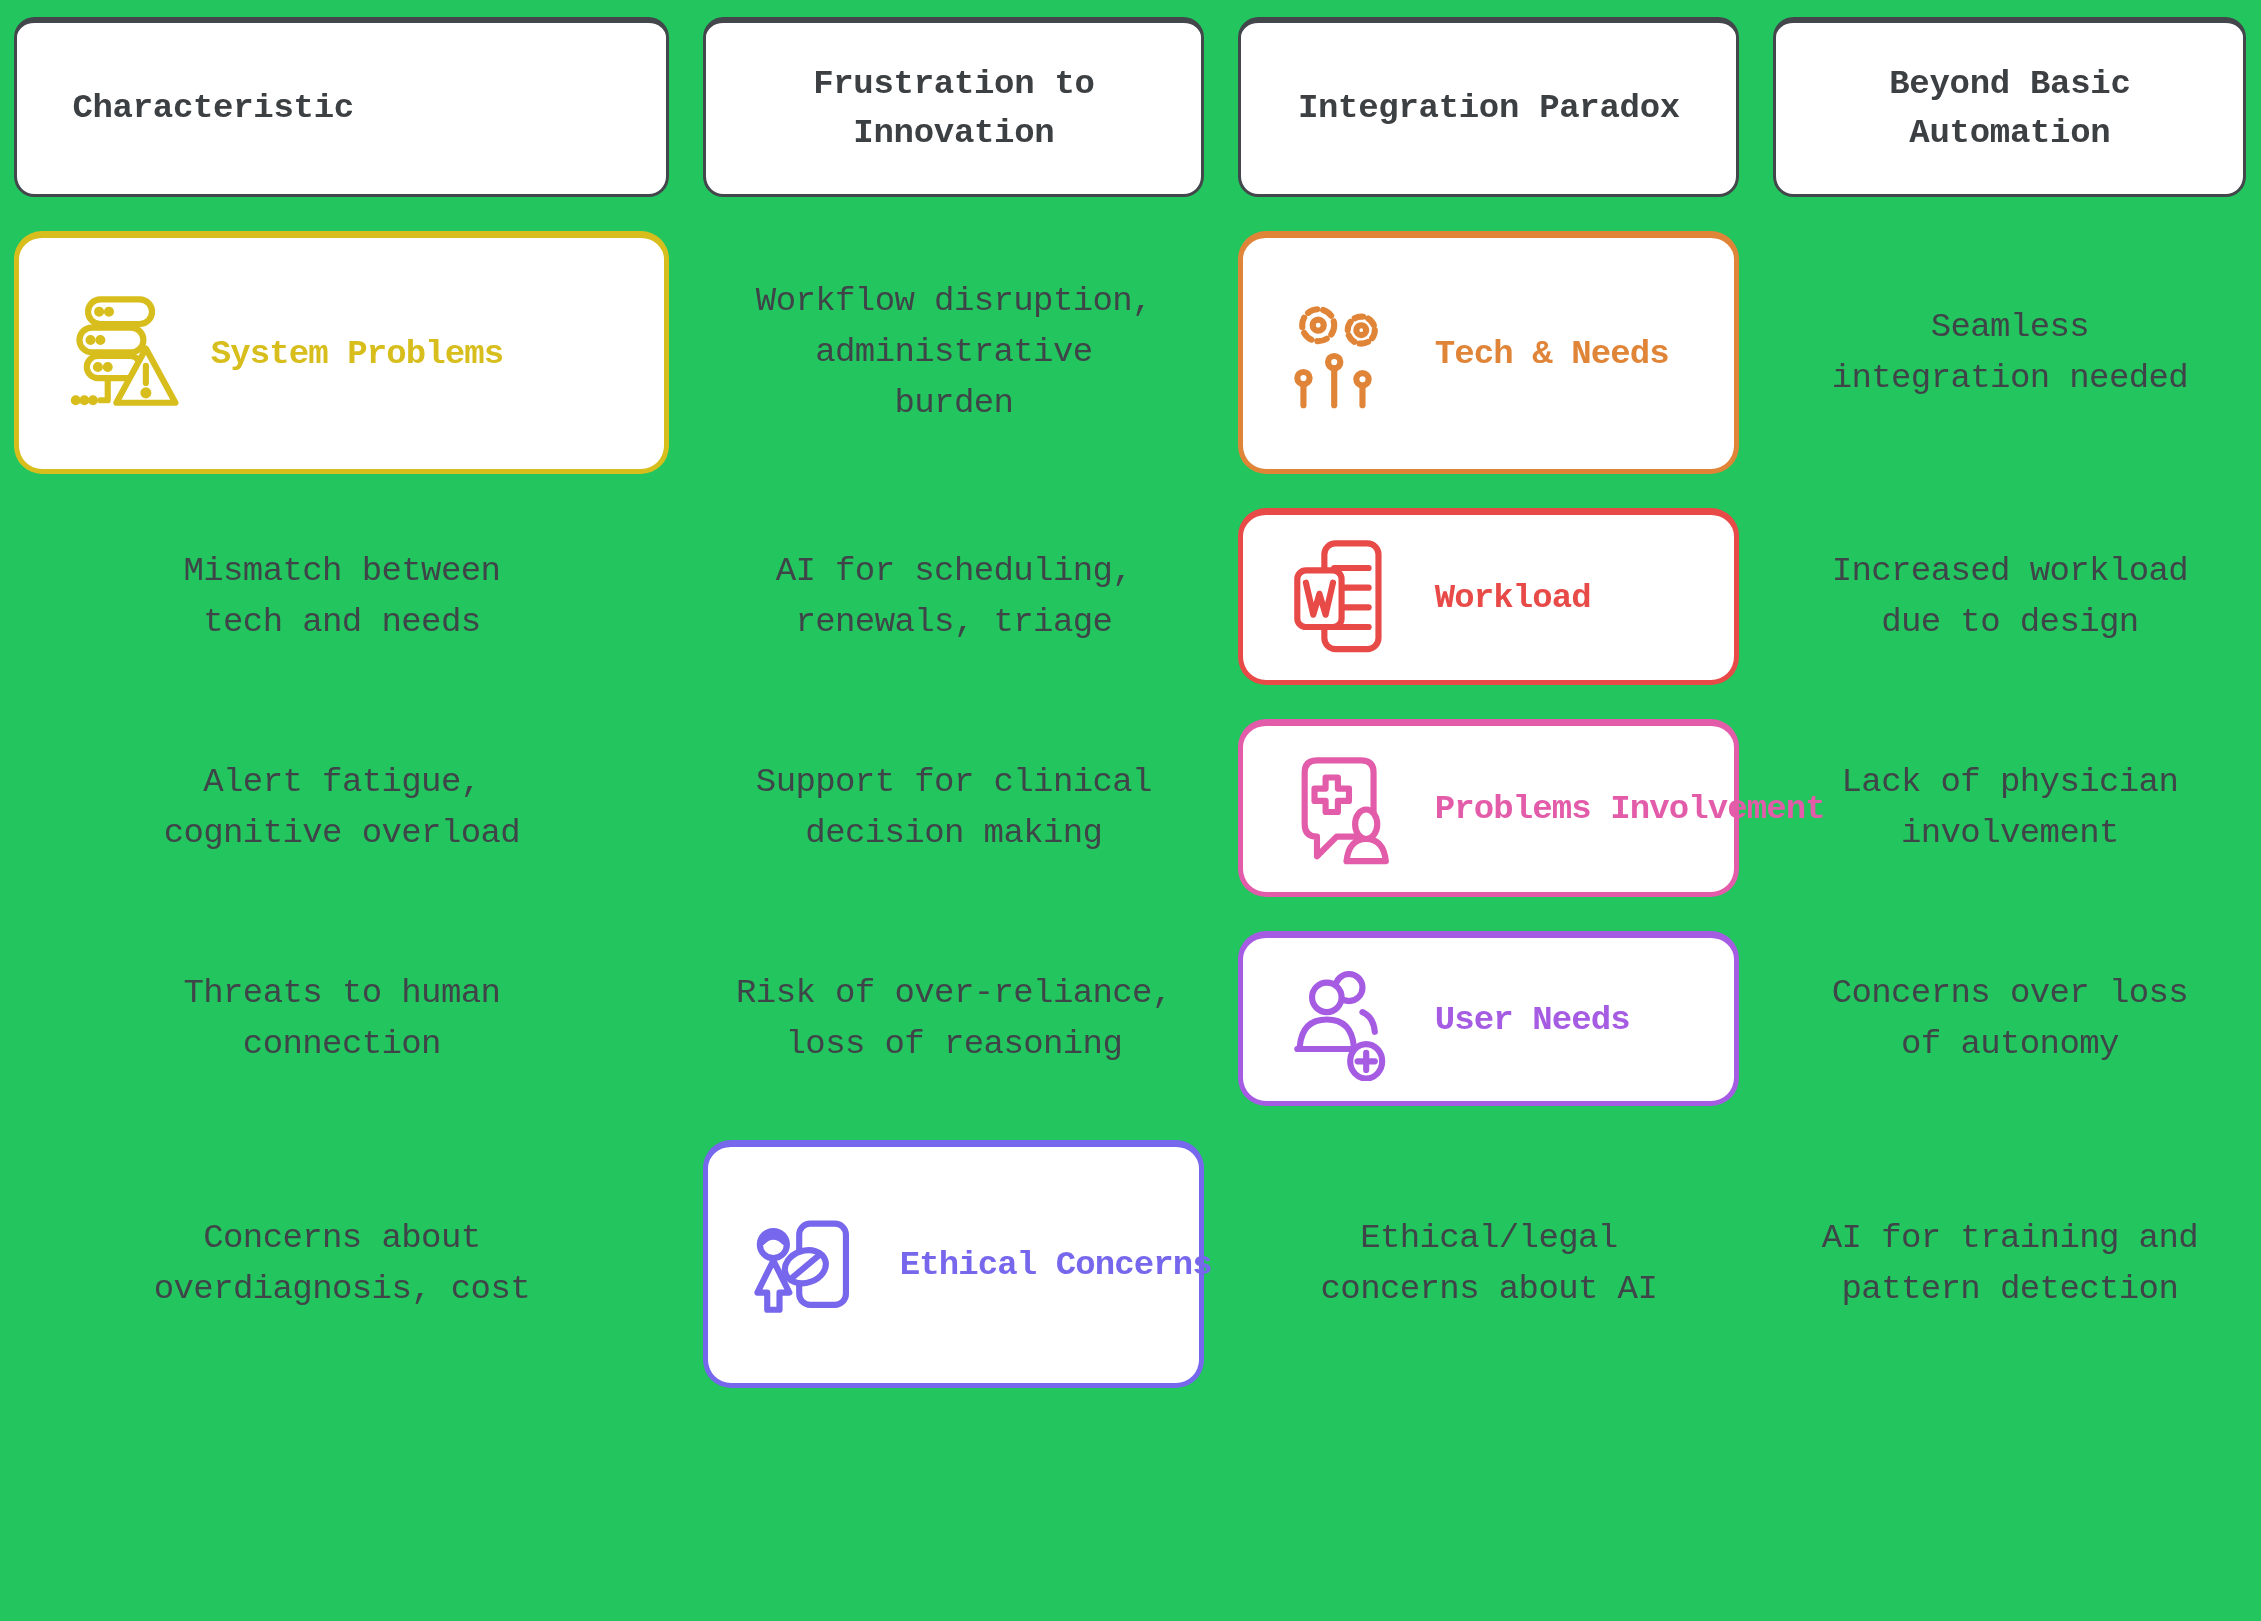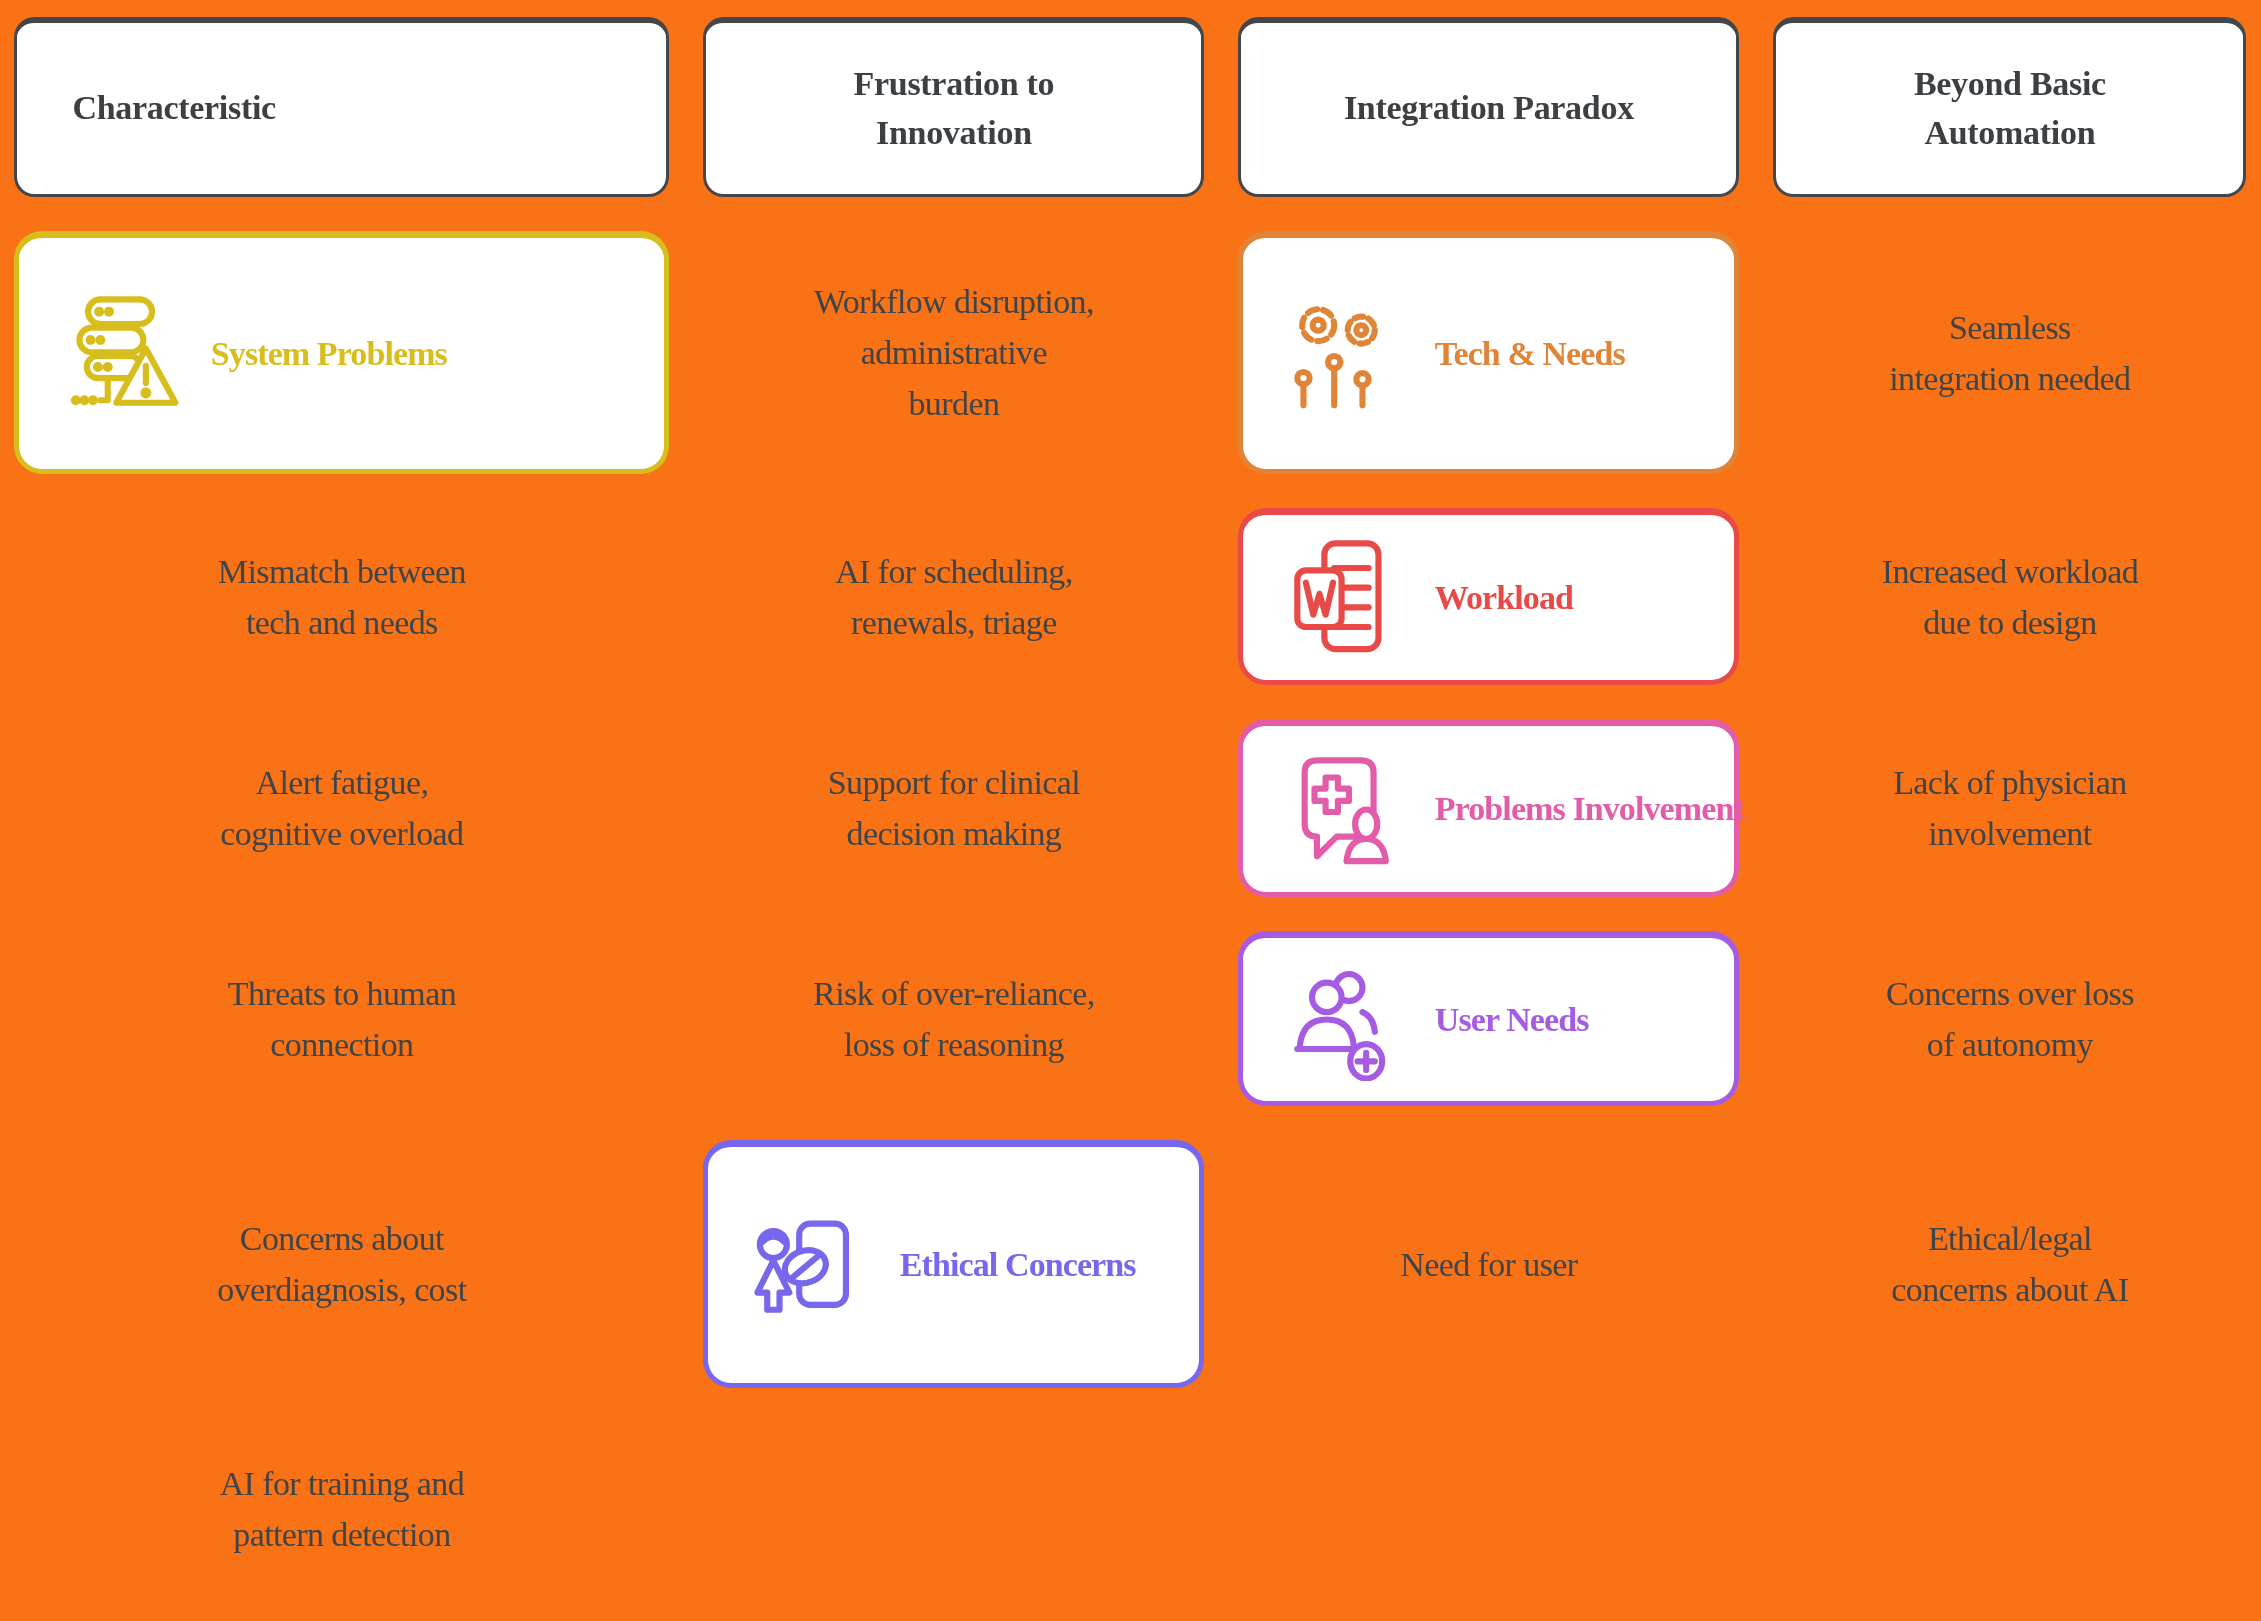--- a/index.html
+++ b/index.html
@@ -1,22 +1,22 @@
 <!DOCTYPE html>
 <html style="font-size:9.6px"><head>
 <meta charset="utf-8">
 <style>
   html,body{margin:0;padding:0;background:#ffffff;}
   .page{
     position:relative;
     width:2261px;height:1621px;
     box-sizing:border-box;
     padding:17px 0 0 14.4px;
-    font-family:Liberation Serif, serif;
-    background:#f97316;
+    font-family:Liberation Mono, monospace;
+    background:#22c55e;
   }
   .grid{
     display:grid;
     grid-template-columns:655px 501px 501px 473px;
     grid-template-rows:180px 243px 177px 178px 175px 248px 173px;
     column-gap:34px;
     row-gap:34px;
   }
   
   .hbox{
@@ -190,21 +190,20 @@
           <rect x="40" y="16" width="38" height="66" rx="9" fill="#ffffff"></rect>
           <circle cx="19" cy="33" r="11" fill="#ffffff"></circle>
           <path d="M10 31 Q19 22 28 31"></path>
           <path d="M19 46 L32 72 H24 V86 H14 V72 H6 Z" fill="#ffffff"></path>
           <ellipse cx="45" cy="51" rx="17" ry="13" transform="rotate(-18 45 51)" fill="#ffffff"></ellipse>
           <path d="M33 61 L57 41"></path>
         </svg>
       </span>
       <span class="label">Ethical Concerns</span>
     </div>
-    <div class="cell">Need for user</div>
     <div class="cell">Ethical/legal
 concerns about AI</div>
     <div class="cell">AI for training and
 pattern detection</div>
 
   </div>
 </div>
 
 
 </body></html>

